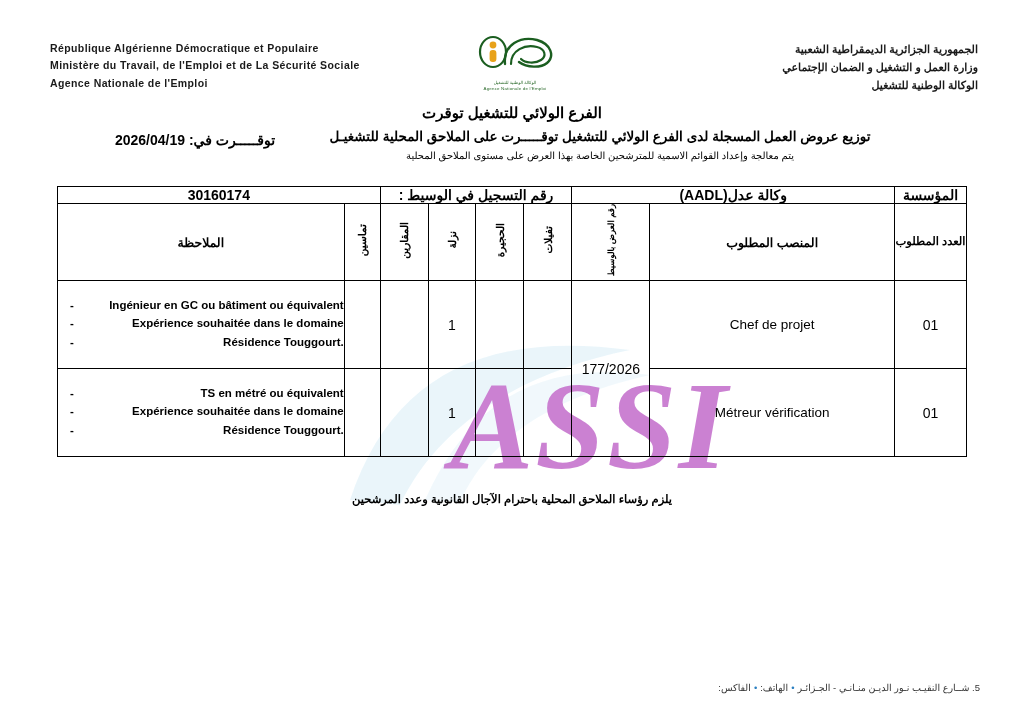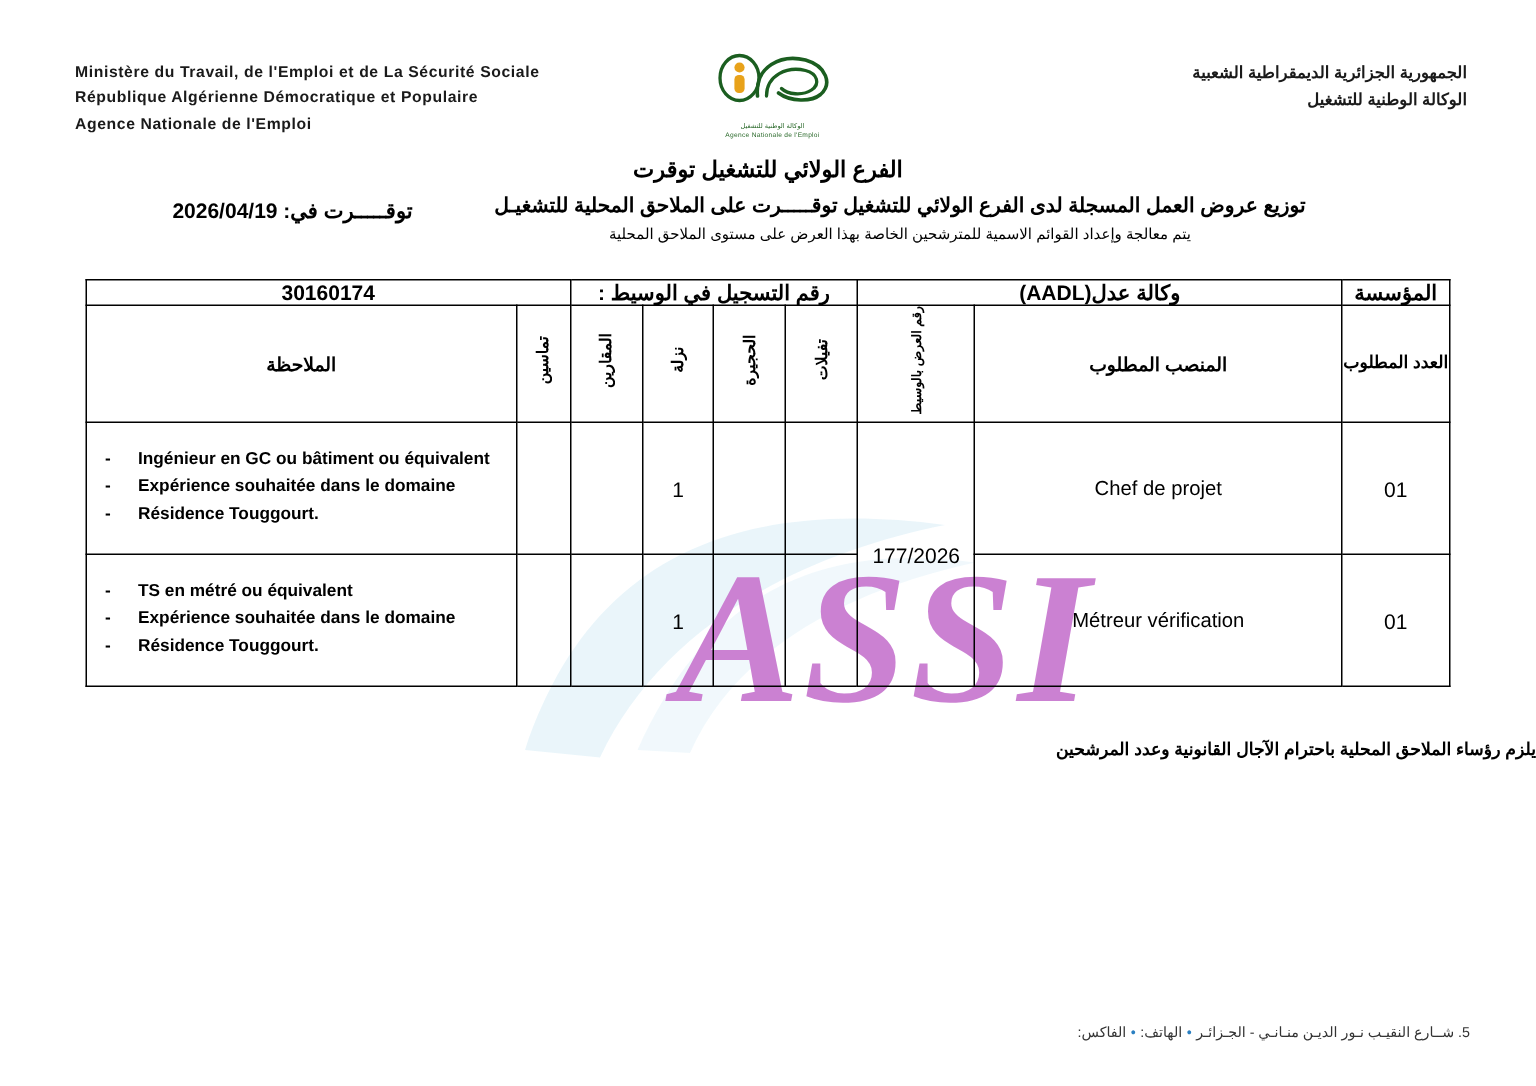--- a/index.html
+++ b/index.html
@@ -252,34 +252,36 @@
   }
   .cell-obs ul {
     margin: 0;
     padding: 0;
     list-style: none;
   }
   .cell-obs li {
     position: relative;
     padding-left: 34px;
     margin-bottom: 2px;
+    text-align: right;
   }
   .cell-obs li:before {
     content: "-";
     position: absolute;
     left: 12px;
     top: 0;
   }
   .justified { text-align: justify; }
   
   .foot-note {
     position: absolute;
     top: 492px;
     left: 0;
     width: 1024px;
+    text-align: center;
     font-size: 11.5px;
     font-weight: bold;
     direction: rtl;
     z-index: 2;
   }
   
   .page-footer {
     position: absolute;
     bottom: 22px;
     left: 0;
@@ -312,38 +314,39 @@
   <div class="watermark">
     <svg class="watermark-swoosh" viewBox="0 0 330 200">
       <path d="M20 180 C 60 60, 150 10, 300 30 C 200 50, 110 100, 70 185 Z" fill="#d9eef7"></path>
       <path d="M95 180 C 140 80, 210 40, 320 55 C 230 75, 160 115, 130 182 Z" fill="#e6f4fa"></path>
     </svg>
     <div class="watermark-text">ASSI</div>
   </div>
 
   <div class="header">
     <div class="hdr-left">
+      <div>République Algérienne Démocratique et Populaire</div>
       <div>Ministère du Travail, de l'Emploi et de La Sécurité Sociale</div>
-      <div>République Algérienne Démocratique et Populaire</div>
       <div>Agence   Nationale   de   l'Emploi</div>
     </div>
 
     <div class="hdr-logo">
       <svg width="120" height="44" viewBox="0 0 120 44">
         <ellipse cx="38" cy="18" rx="13" ry="15" fill="none" stroke="#1b5e20" stroke-width="2.2"></ellipse>
         <circle cx="38" cy="11" r="3.4" fill="#e8a21a"></circle>
         <rect x="34.6" y="16" width="6.8" height="12" rx="3" fill="#e8a21a"></rect>
         <path d="M50 30 C 48 10, 66 2, 82 6 C 96 10, 100 22, 92 29 C 86 34, 72 34, 64 28" fill="none" stroke="#1b5e20" stroke-width="2.4" stroke-linecap="round"></path>
         <path d="M56 30 C 56 16, 70 10, 82 13 C 90 15, 92 22, 86 26 C 80 30, 70 29, 66 25" fill="none" stroke="#1b5e20" stroke-width="2.2" stroke-linecap="round"></path>
       </svg>
       <div class="logo-caption">الوكالة الوطنية للتشغيل<br>Agence Nationale de l'Emploi</div>
     </div>
 
     <div class="hdr-right">
       <div>الجمهورية الجزائرية الديمقراطية الشعبية</div>
+      <div>وزارة العمل و التشغيل و الضمان الإجتماعي</div>
       <div>الوكالة الوطنية للتشغيل</div>
     </div>
   </div>
 
   <div class="title-main">الفرع الولائي للتشغيل توقرت</div>
   <div class="title-sub">توزيع عروض العمل المسجلة لدى الفرع الولائي للتشغيل توقـــــرت على الملاحق المحلية للتشغيـل</div>
   <div class="title-note">يتم معالجة وإعداد القوائم الاسمية للمترشحين الخاصة بهذا العرض على مستوى الملاحق المحلية</div>
   <div class="date-line">
     <span>توقـــــرت في:</span>
     <span>2026/04/19</span>

